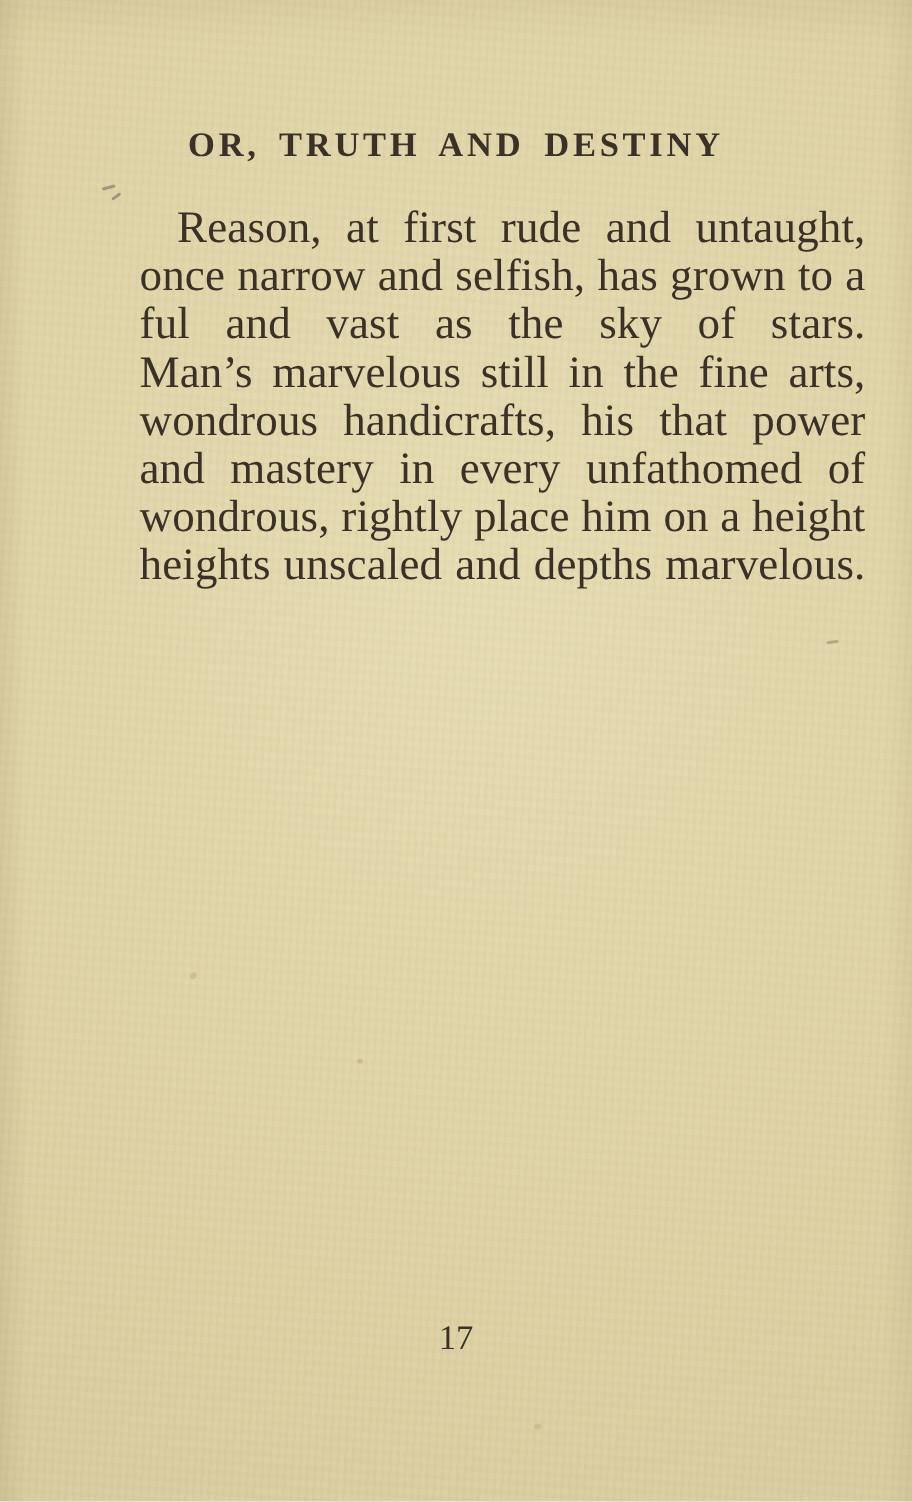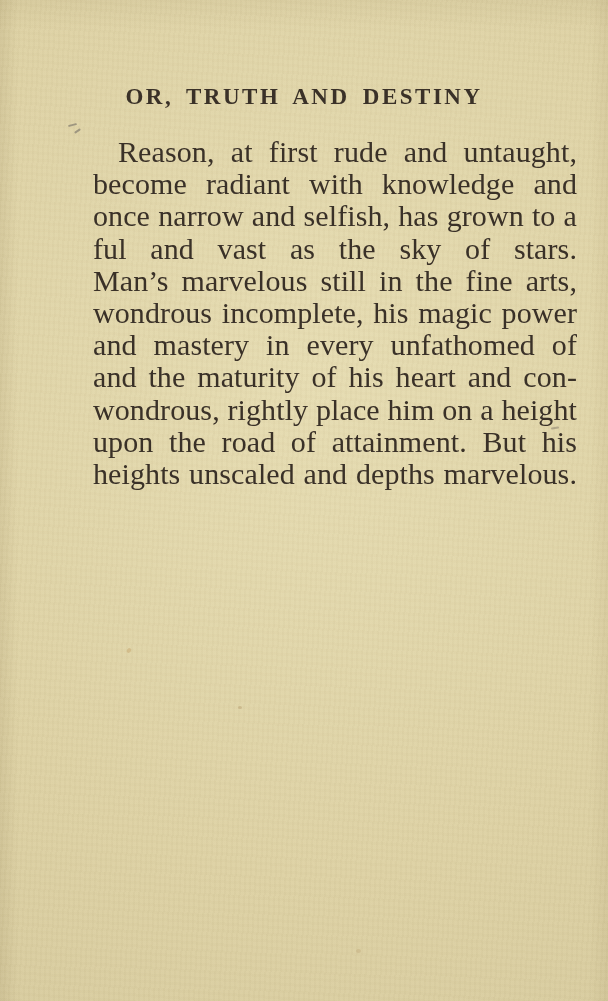--- a/index.html
+++ b/index.html
@@ -114,30 +114,28 @@
 
   <div class="running-head">OR, TRUTH AND DESTINY</div>
 
   <div class="pencil-mark">
     <span class="stroke-a"></span>
       <span class="stroke-b"></span>
   </div>
 
   <div class="text-block">
     <div class="text-line indent">Reason, at first rude and untaught, has</div>
-    <div class="text-line">become radiant with knowledge and</div>
     <div class="text-line">once narrow and selfish, has grown to a</div>
     <div class="text-line">ful and vast as the sky of stars. Affection,</div>
     <div class="text-line">Man’s marvelous still in the fine arts, his</div>
-    <div class="text-line">wondrous incomplete, his magic power</div>
+    <div class="text-line">wondrous handicrafts, his that power</div>
     <div class="text-line">and mastery in every unfathomed of</div>
-    <div class="text-line">and the maturity of his heart and con-</div>
     <div class="text-line">wondrous, rightly place him on a height far</div>
-    <div class="text-line">upon the road of attainment. But his</div>
     <div class="text-line">heights unscaled and depths marvelous.</div>
   </div>
 
   <div class="speck speck-1"></div>
   <div class="speck speck-2"></div>
   <div class="speck speck-3"></div>
   <div class="speck speck-4"></div>
 
+  <div class="page-number">17</div>
 </div>
 
 </body></html>

